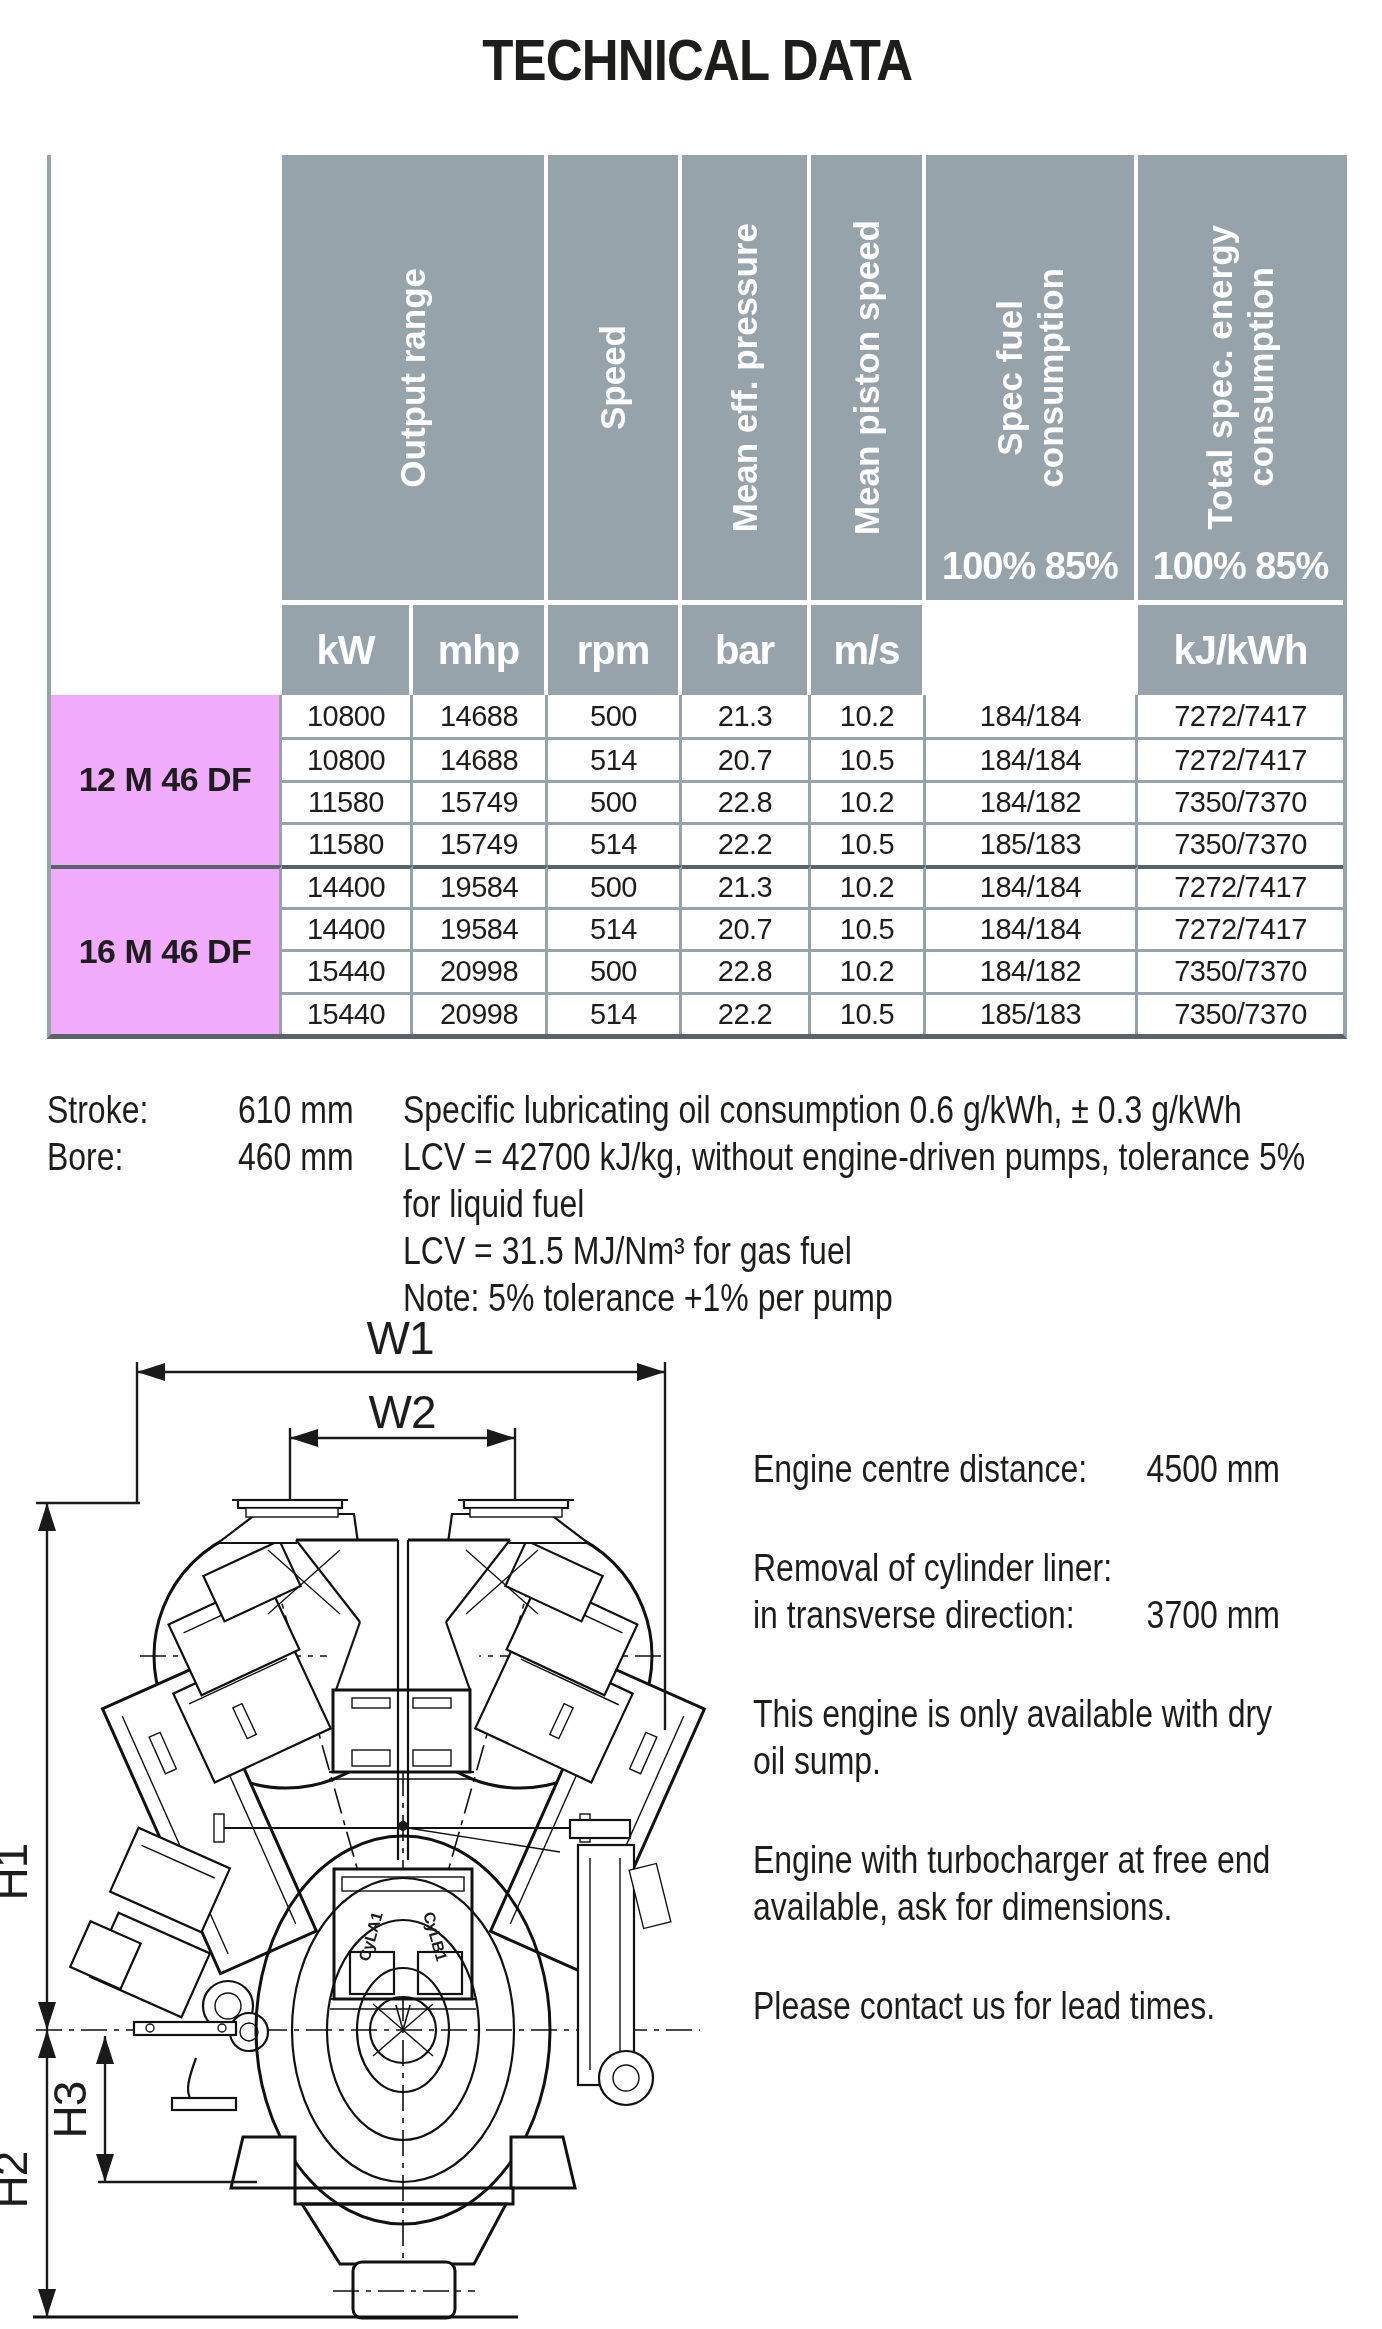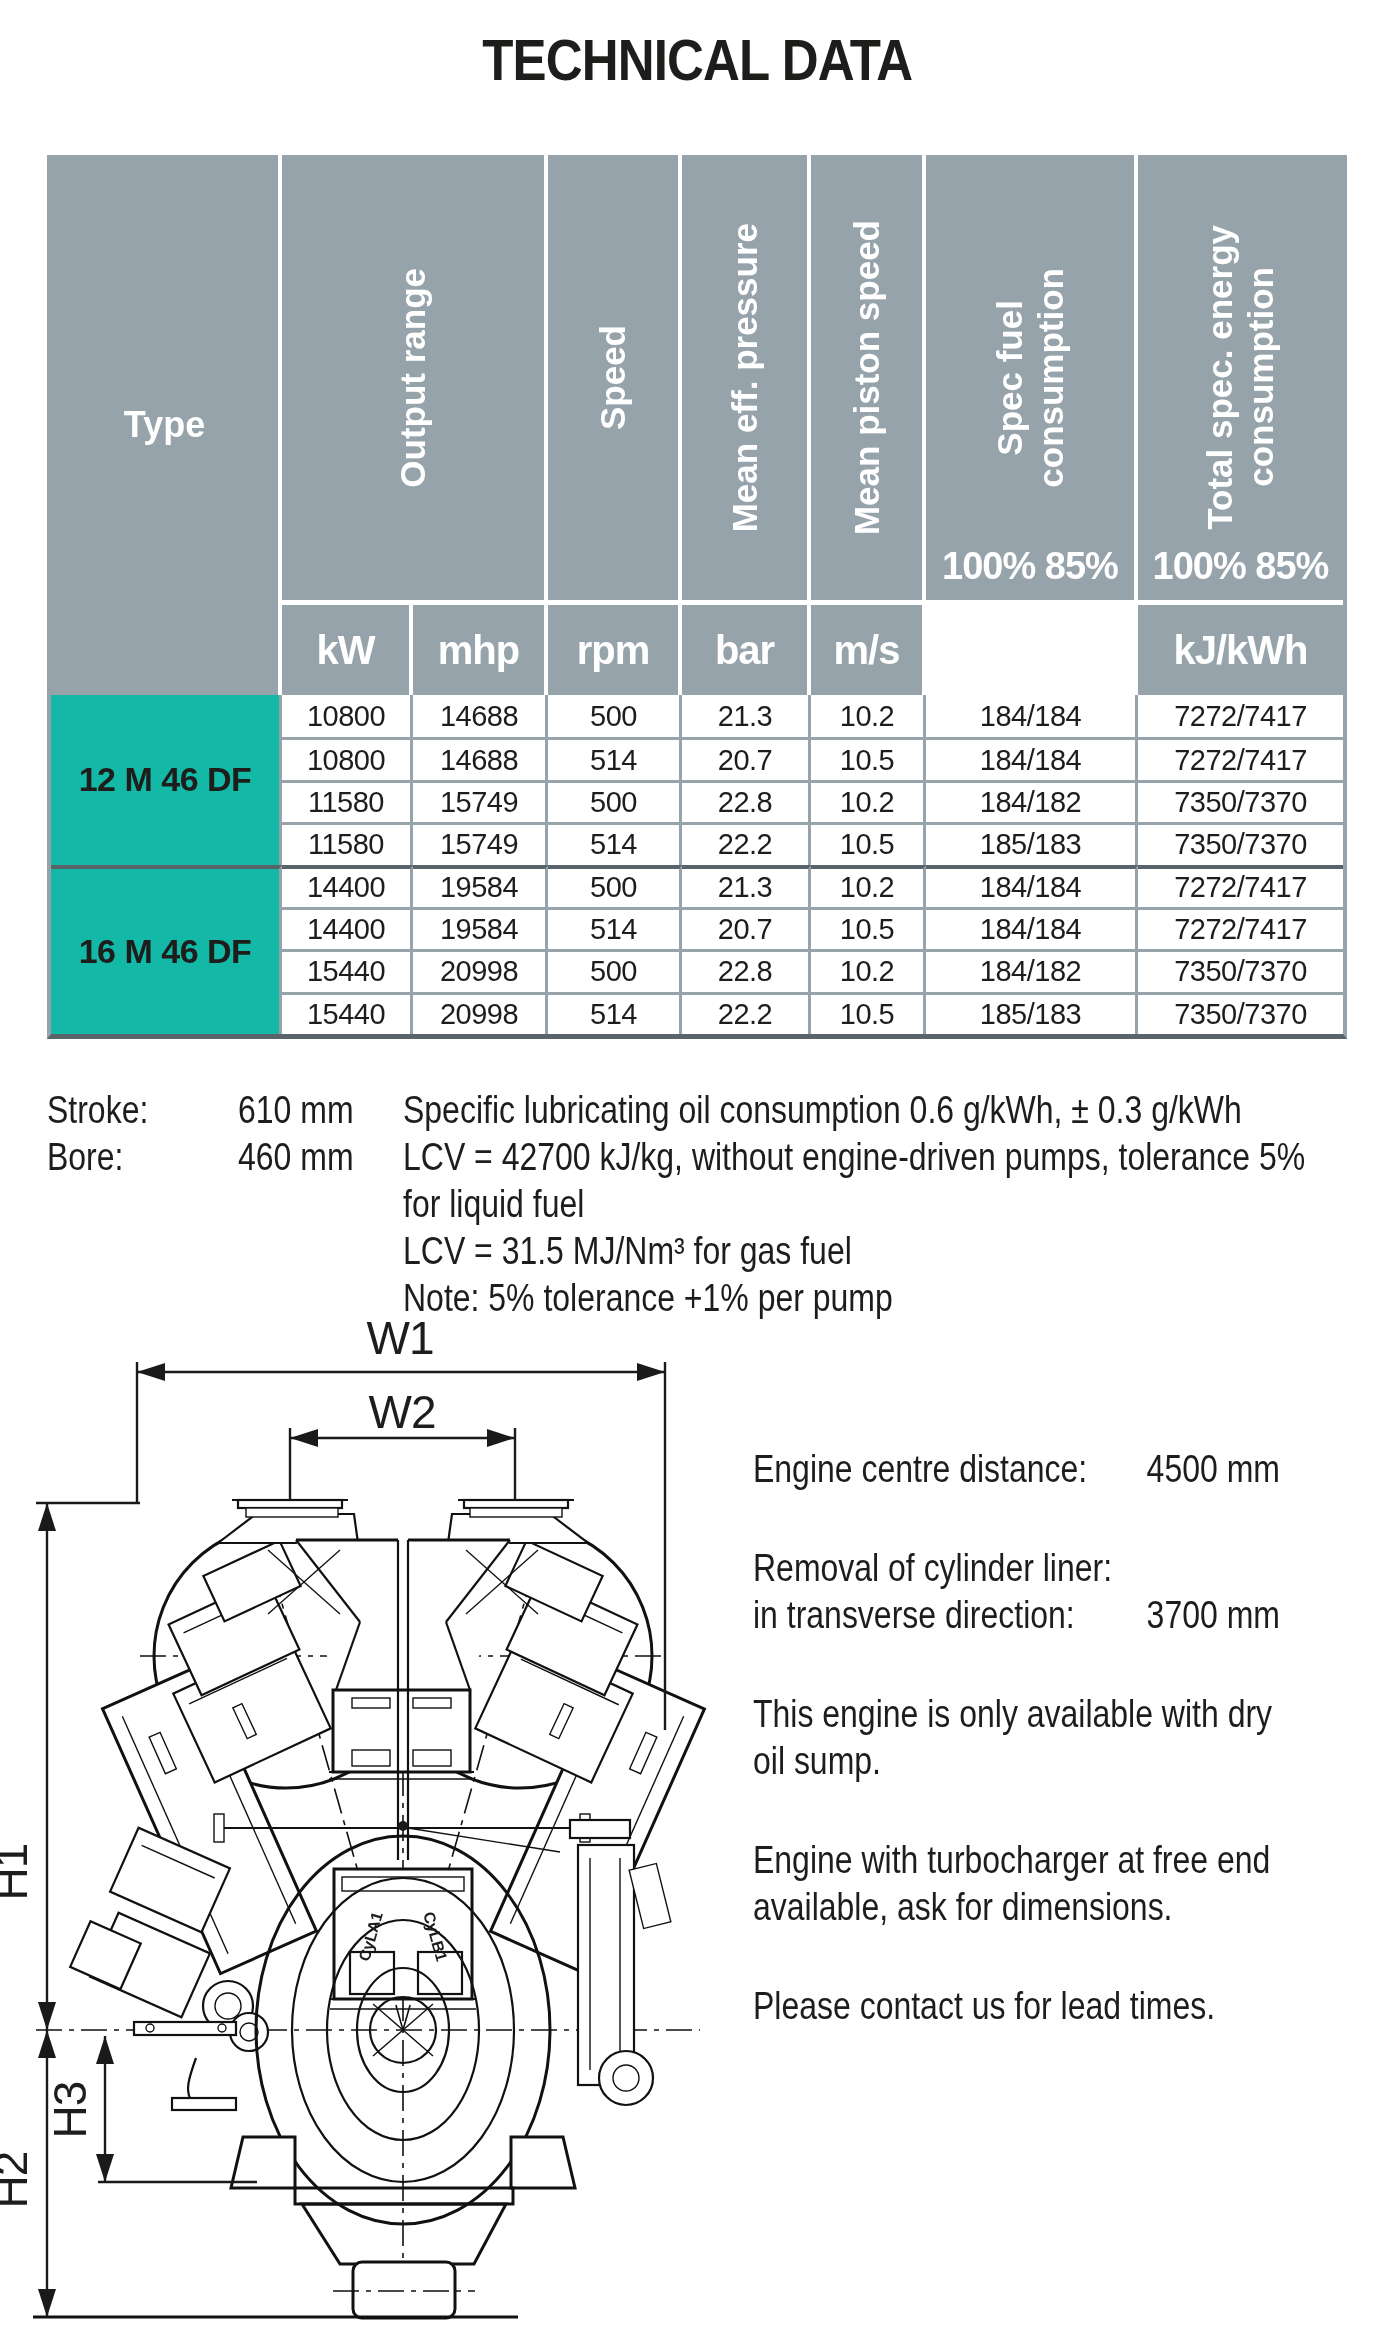--- a/index.html
+++ b/index.html
@@ -27,21 +27,21 @@
   .hc.bw { border-right:4px solid #fff; }
   .hc.hb { border-bottom:5px solid #fff; }
   .h-type { grid-area:1/1/3/2; font-size:36px; font-weight:bold; }
   .rot { writing-mode:vertical-rl; transform:rotate(180deg); white-space:pre-line;
          font-size:35px; font-weight:bold; text-align:center; line-height:1.18; letter-spacing:0; }
   .loadpts { position:absolute; left:0; right:0; bottom:12px; text-align:center;
              font-size:38px; font-weight:bold; letter-spacing:-1px; }
   .unit { grid-row:2; font-size:40px; font-weight:bold; letter-spacing:-1px; }
   .tcell { grid-column:1; display:flex; align-items:center; justify-content:center;
            font-size:34px; font-weight:bold; letter-spacing:-0.5px;
-           border-right:3px solid #96a3aa; background:#14b8a6; }
+           border-right:3px solid #96a3aa; background:#f0abfc; }
   .d { display:flex; align-items:center; justify-content:center; font-size:29px;
        letter-spacing:-0.5px; border-right:3px solid #96a3aa; background:#fff; }
   .d.last, .tcell.last { border-right:none; }
   .sep { border-top:3px solid #96a3aa; }
   .gsep { border-top:4px solid #59646a; }
   
   .txt { font-size:39px; line-height:47px; letter-spacing:0; transform:scaleX(0.82); transform-origin:0 0; white-space:nowrap; }
   #spec-labels { position:absolute; left:47px;  top:1086px; }
   #spec-values { position:absolute; left:238px; top:1086px; }
   #notes-col   { position:absolute; left:403px; top:1086px; }
@@ -65,23 +65,20 @@
   .cylabel { font-family:"Liberation Sans","DejaVu Sans",sans-serif; font-size:16px; font-weight:bold;
              fill:#1d1d1b; text-anchor:middle; }
 </style>
 </head>
 <body>
 
 <div id="title"><span>TECHNICAL DATA</span></div>
 
 <div id="spec-table">
 
-  <div class="hc h-type bw">
-      <span>Type</span>
-    </div>
   <div class="hc bw hb" style="grid-area:1/2/2/4">
       <span class="rot">Output range</span>
     </div>
   <div class="hc bw hb" style="grid-area:1/4/2/5">
       <span class="rot">Speed</span>
     </div>
   <div class="hc bw hb" style="grid-area:1/5/2/6">
       <span class="rot">Mean eff. pressure</span>
     </div>
   <div class="hc bw hb" style="grid-area:1/6/2/7">

